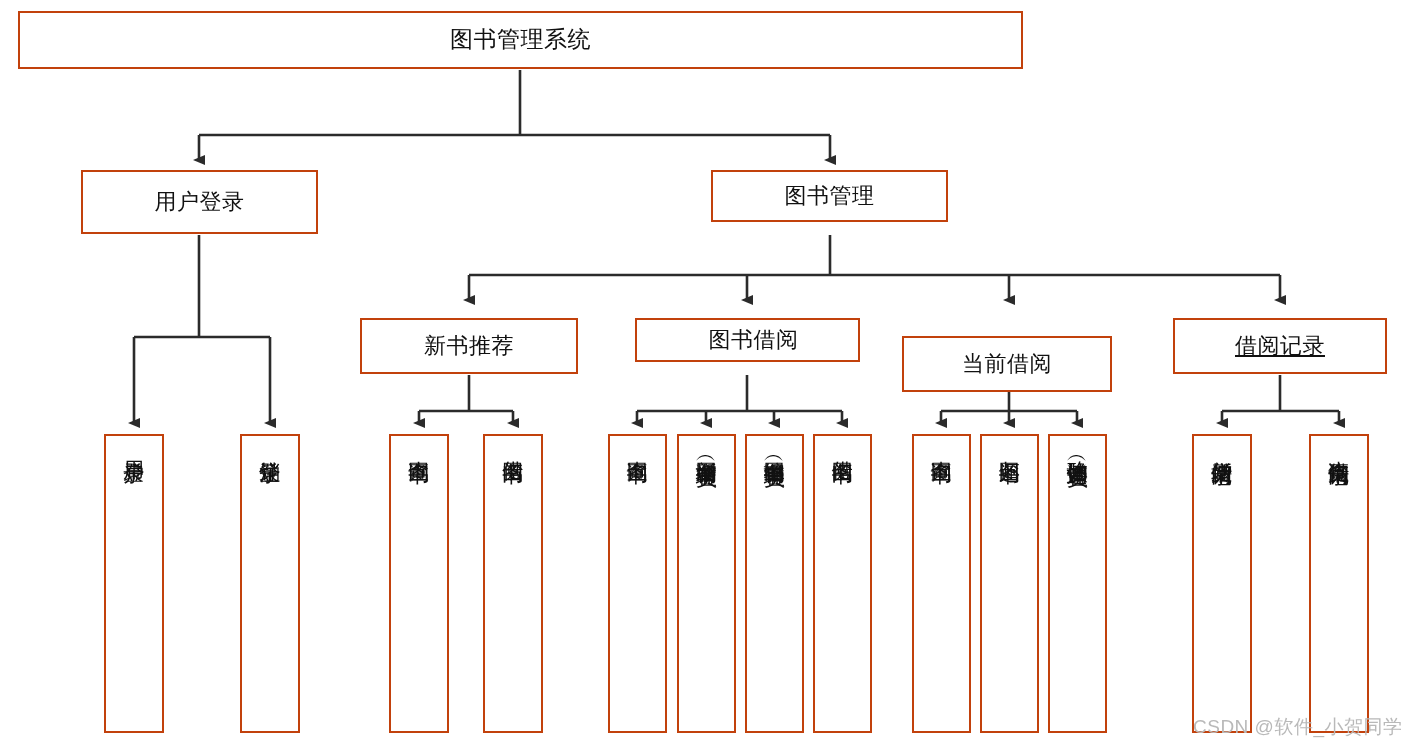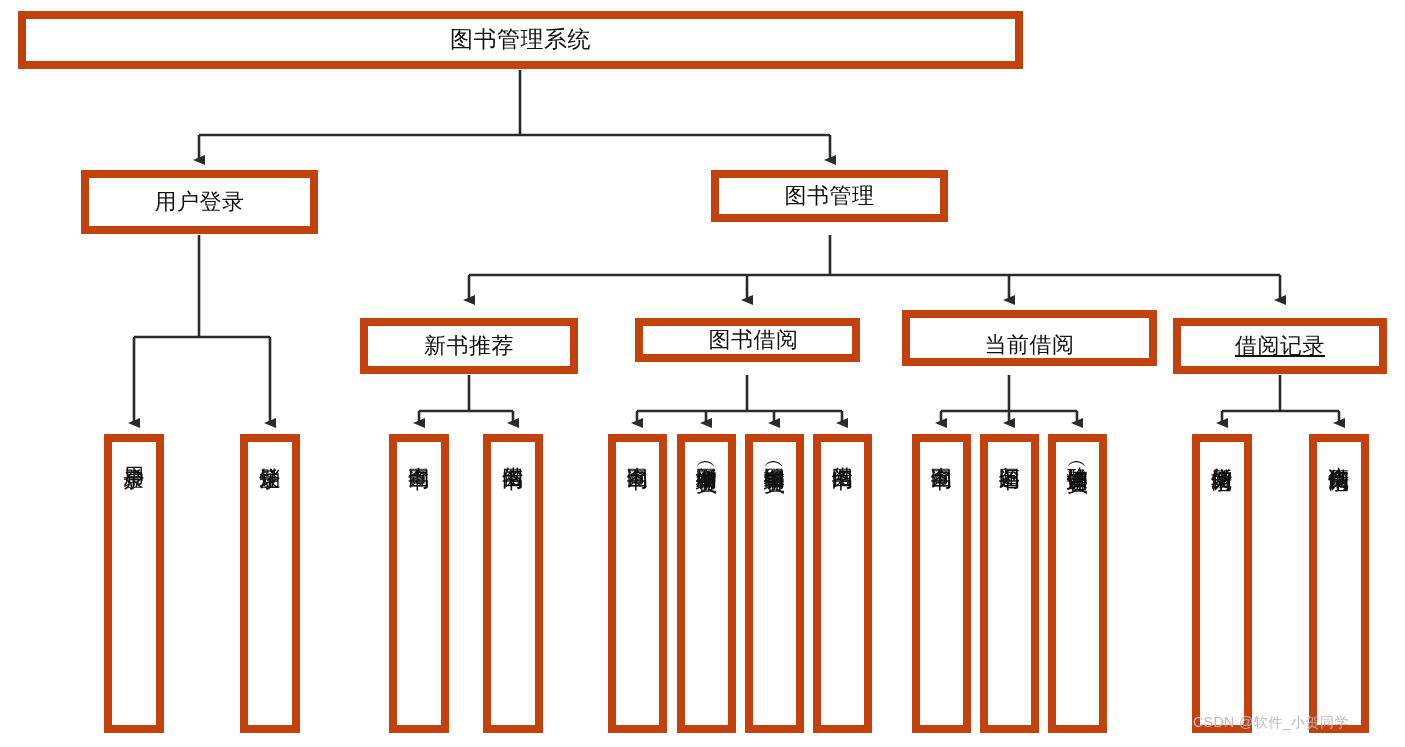--- a/index.html
+++ b/index.html
@@ -24,21 +24,21 @@
     left: 0;
     top: 0;
     width: 1405px;
     height: 747px;
     pointer-events: none;
   }
   .node {
     position: absolute;
     box-sizing: border-box;
     background: #ffffff;
-    border: 8px solid #c2410c;
+    border: 2px solid #c2410c;
     display: flex;
     align-items: center;
     justify-content: center;
     color: #111111;
   }
   .node .lbl {
     display: block;
     text-align: center;
     line-height: 1.18;
     white-space: nowrap;
@@ -59,21 +59,21 @@
   .node.vert .lbl {
     writing-mode: vertical-rl;
     text-orientation: upright;
     font-size: 21px;
     line-height: 1.12;
     letter-spacing: 1px;
     white-space: nowrap;
   }
   .watermark {
     position: absolute;
-    font-size: 14px;
+    font-size: 19px;
     color: #b9b9b9;
     white-space: nowrap;
     letter-spacing: 0.5px;
   }
 </style>
 </head>
 <body>
 
 <div id="canvas">
 
@@ -137,21 +137,21 @@
   <div class="node horiz" style="left:711px; top:170px; width:237px; height:52px;">
     <span class="lbl">图书管理</span>
   </div>
 
   <div class="node horiz" style="left:360px; top:318px; width:218px; height:56px;">
     <span class="lbl">新书推荐</span>
   </div>
   <div class="node horiz" style="left:635px; top:318px; width:225px; height:44px;padding-left:12px;">
     <span class="lbl">图书借阅</span>
   </div>
-  <div class="node horiz" style="left:902px; top:310px; width:255px; height:56px;align-items:flex-end;">
+  <div class="node horiz" style="left:902px; top:336px; width:210px; height:56px;">
     <span class="lbl">当前借阅</span>
   </div>
   <div class="node horiz" style="left:1173px; top:318px; width:214px; height:56px;text-decoration:underline;">
     <span class="lbl">借阅记录</span>
   </div>
 
   <div class="node vert" style="left:104px; top:434px; width:60px; height:299px;">
     <span class="lbl">用户登录</span>
   </div>
   <div class="node vert" style="left:240px; top:434px; width:60px; height:299px;">

